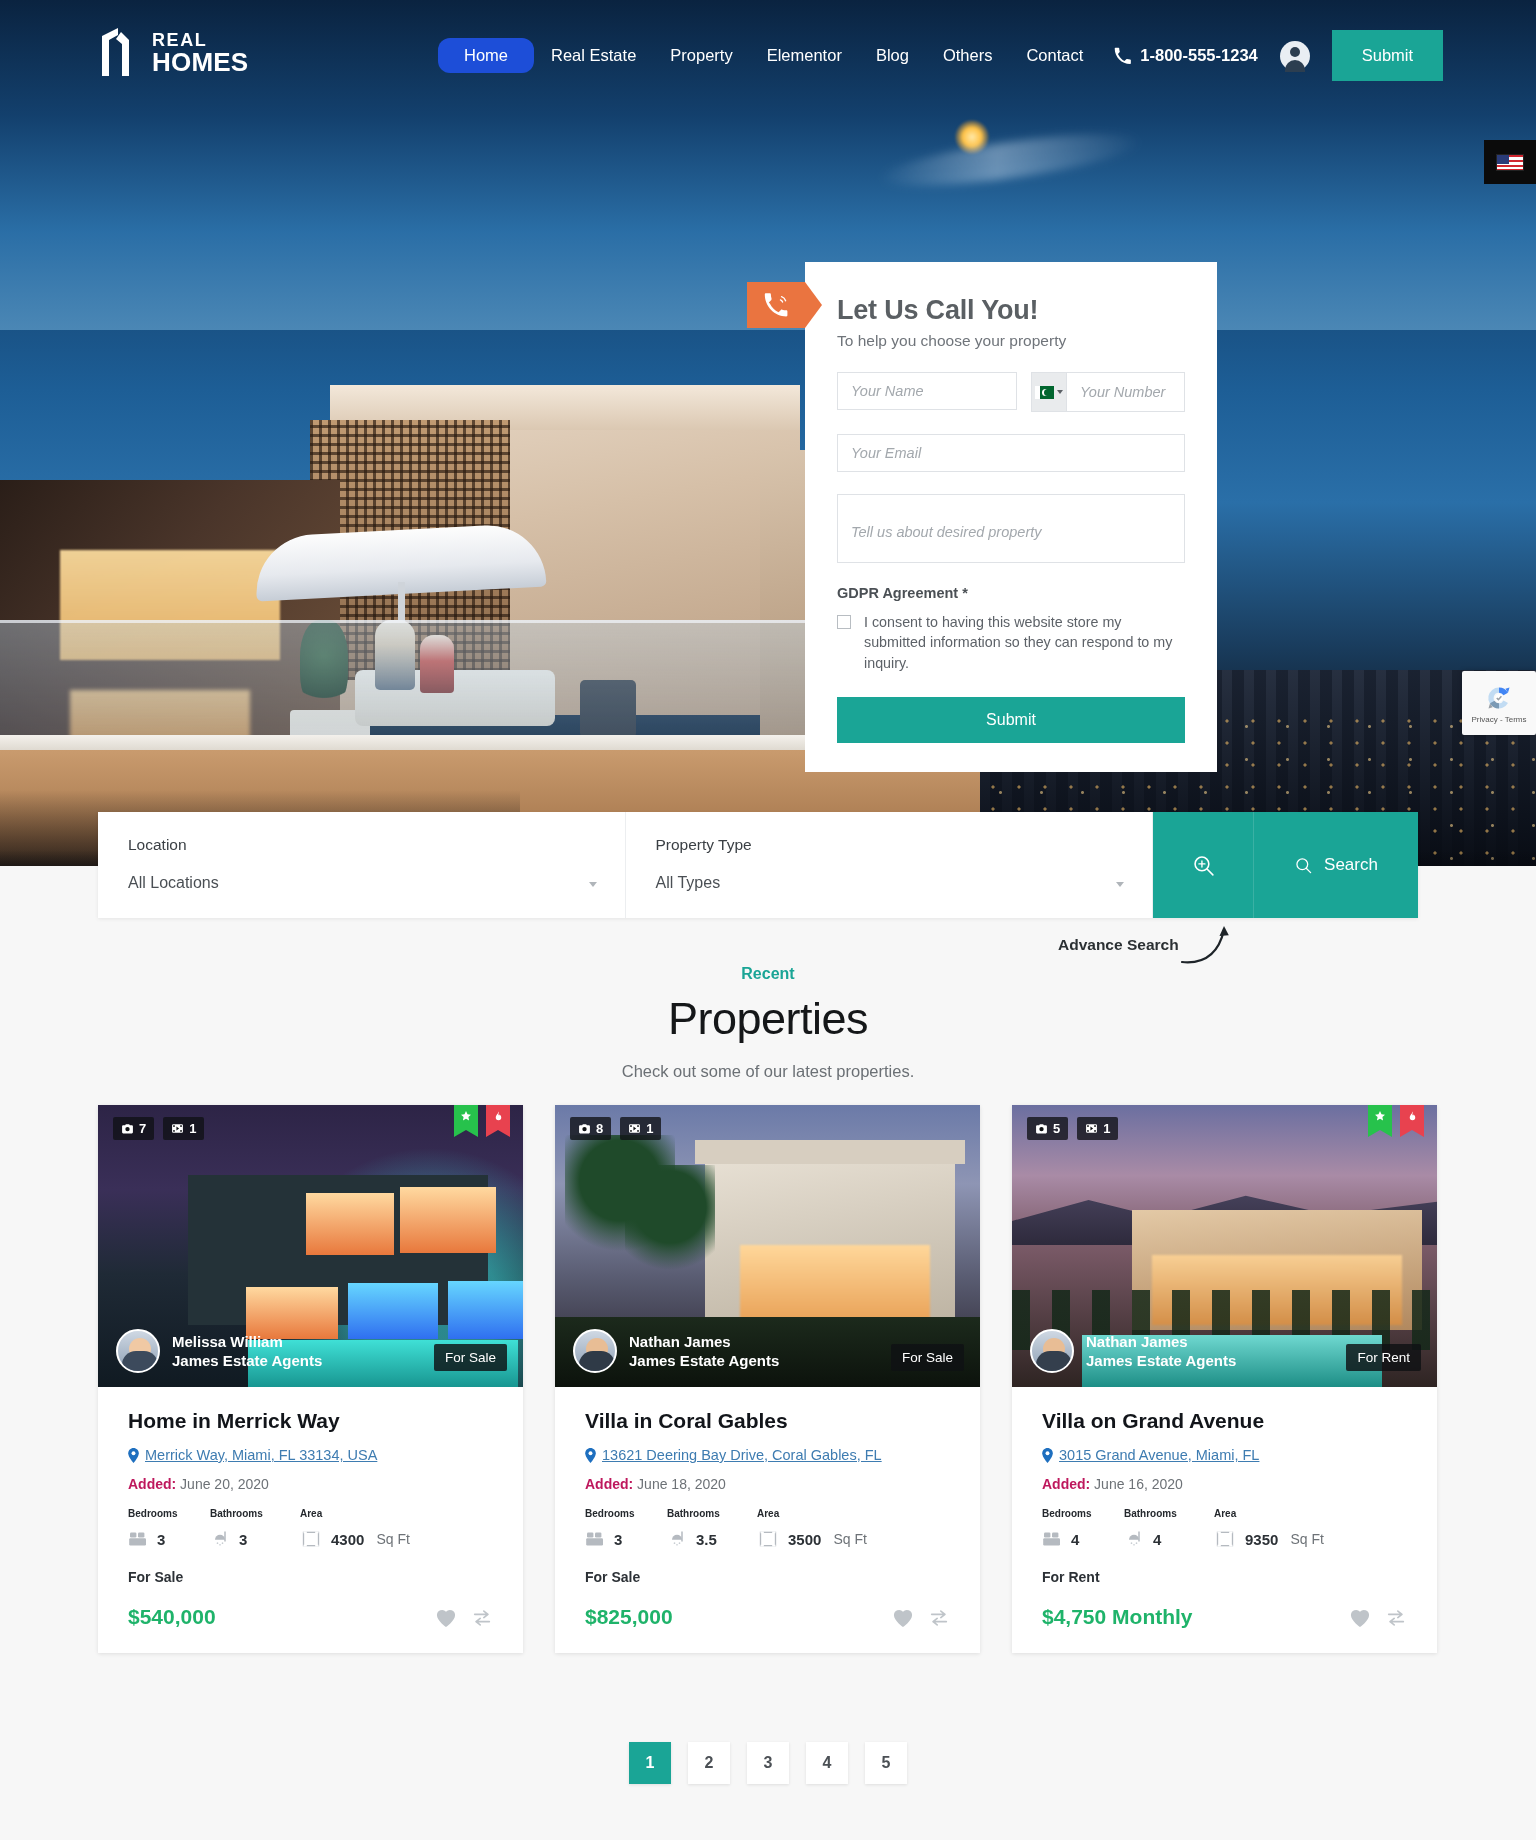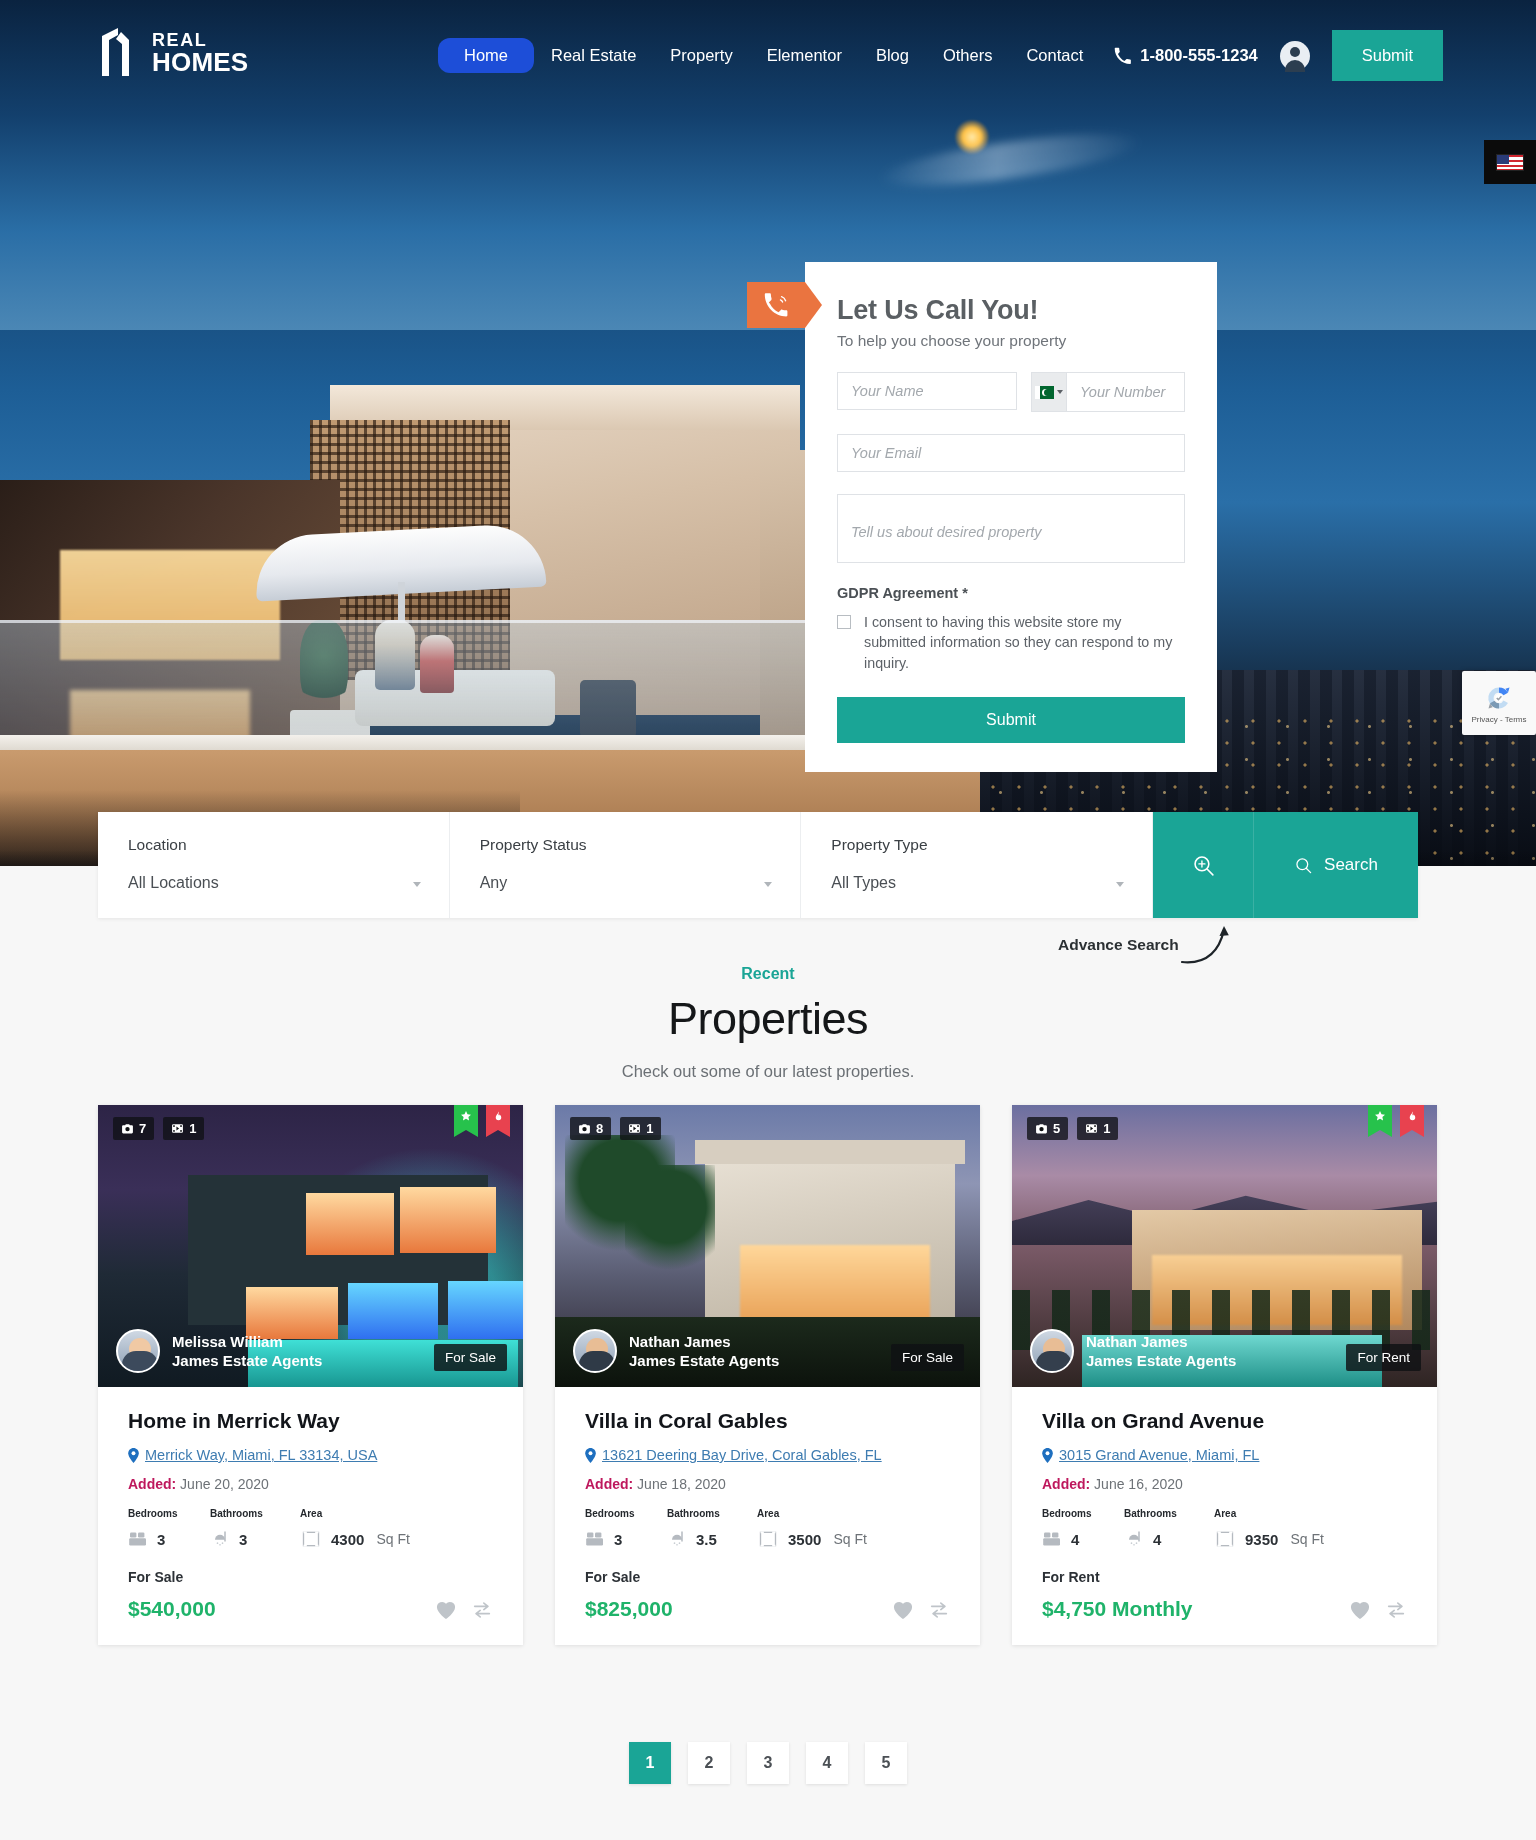--- a/index.html
+++ b/index.html
@@ -276,21 +276,21 @@
   .added b{ color:#be185d; font-weight:bold; }
   .meta-head{ display:flex; margin-top:16px; font-size:10px; font-weight:bold; color:#24282d; }
   .meta-head span:nth-child(1){ width:82px; }
   .meta-head span:nth-child(2){ width:90px; }
   .meta-vals{ display:flex; margin-top:10px; align-items:center; font-size:15px; color:#2c3136; font-weight:bold;}
   .mv{ display:flex; align-items:center; gap:9px; }
   .mv:nth-child(1){ width:82px; } .mv:nth-child(2){ width:90px; }
   .mv .unit{ font-weight:normal; color:#6d7277; font-size:14px; margin-left:3px;}
   .card-foot{ margin-top:20px; display:flex; align-items:flex-end; justify-content:space-between; }
   .foot-status{ font-size:14px; font-weight:bold; color:#2c3136; }
-  .foot-price{ font-size:21px; font-weight:bold; color:#1fb36a; margin-top:12px; }
+  .foot-price{ font-size:21px; font-weight:bold; color:#1fb36a; margin-top:20px; }
   .foot-actions{ display:flex; align-items:center; gap:14px; }
   .heart{ width:22px; height:20px; cursor:pointer; }
   .compare{ width:22px; height:22px; cursor:pointer; }
 
   
   .pager{ position:absolute; left:0; top:1742px; width:1536px; display:flex; justify-content:center; gap:17px;}
   .pg{ width:42px; height:42px; background:#fff; display:flex;align-items:center;justify-content:center;
      font-size:16px;font-weight:bold;color:#4b5055; box-shadow:0 1px 3px rgba(0,0,0,.10); cursor:pointer;}
   .pg.active{ background:#1aa596; color:#fff; }
 </style>
@@ -424,25 +424,20 @@
     <button class="btn-submit">Submit</button>
   </div>
 
   <div class="searchbar">
     <div class="sfield">
       <div class="lbl">Location</div>
       <div class="val">All Locations</div>
       <span class="dd"></span>
     </div>
     <div class="sfield">
-      <div class="lbl">Property Status</div>
-      <div class="val">Any</div>
-      <span class="dd"></span>
-    </div>
-    <div class="sfield">
       <div class="lbl">Property Type</div>
       <div class="val">All Types</div>
       <span class="dd"></span>
     </div>
     <div class="adv-btn">
       <svg width="25" height="25" viewBox="0 0 24 24">
         <circle cx="10.5" cy="10.5" r="6.6" stroke="#fff" stroke-width="1.5" fill="none"></circle>
         <path d="M15.4 15.4 L21 21" stroke="#fff" stroke-width="1.5" stroke-linecap="round"></path>
         <path d="M10.5 7.6v5.8M7.6 10.5h5.8" stroke="#fff" stroke-width="1.3" stroke-linecap="round"></path>
       </svg>

